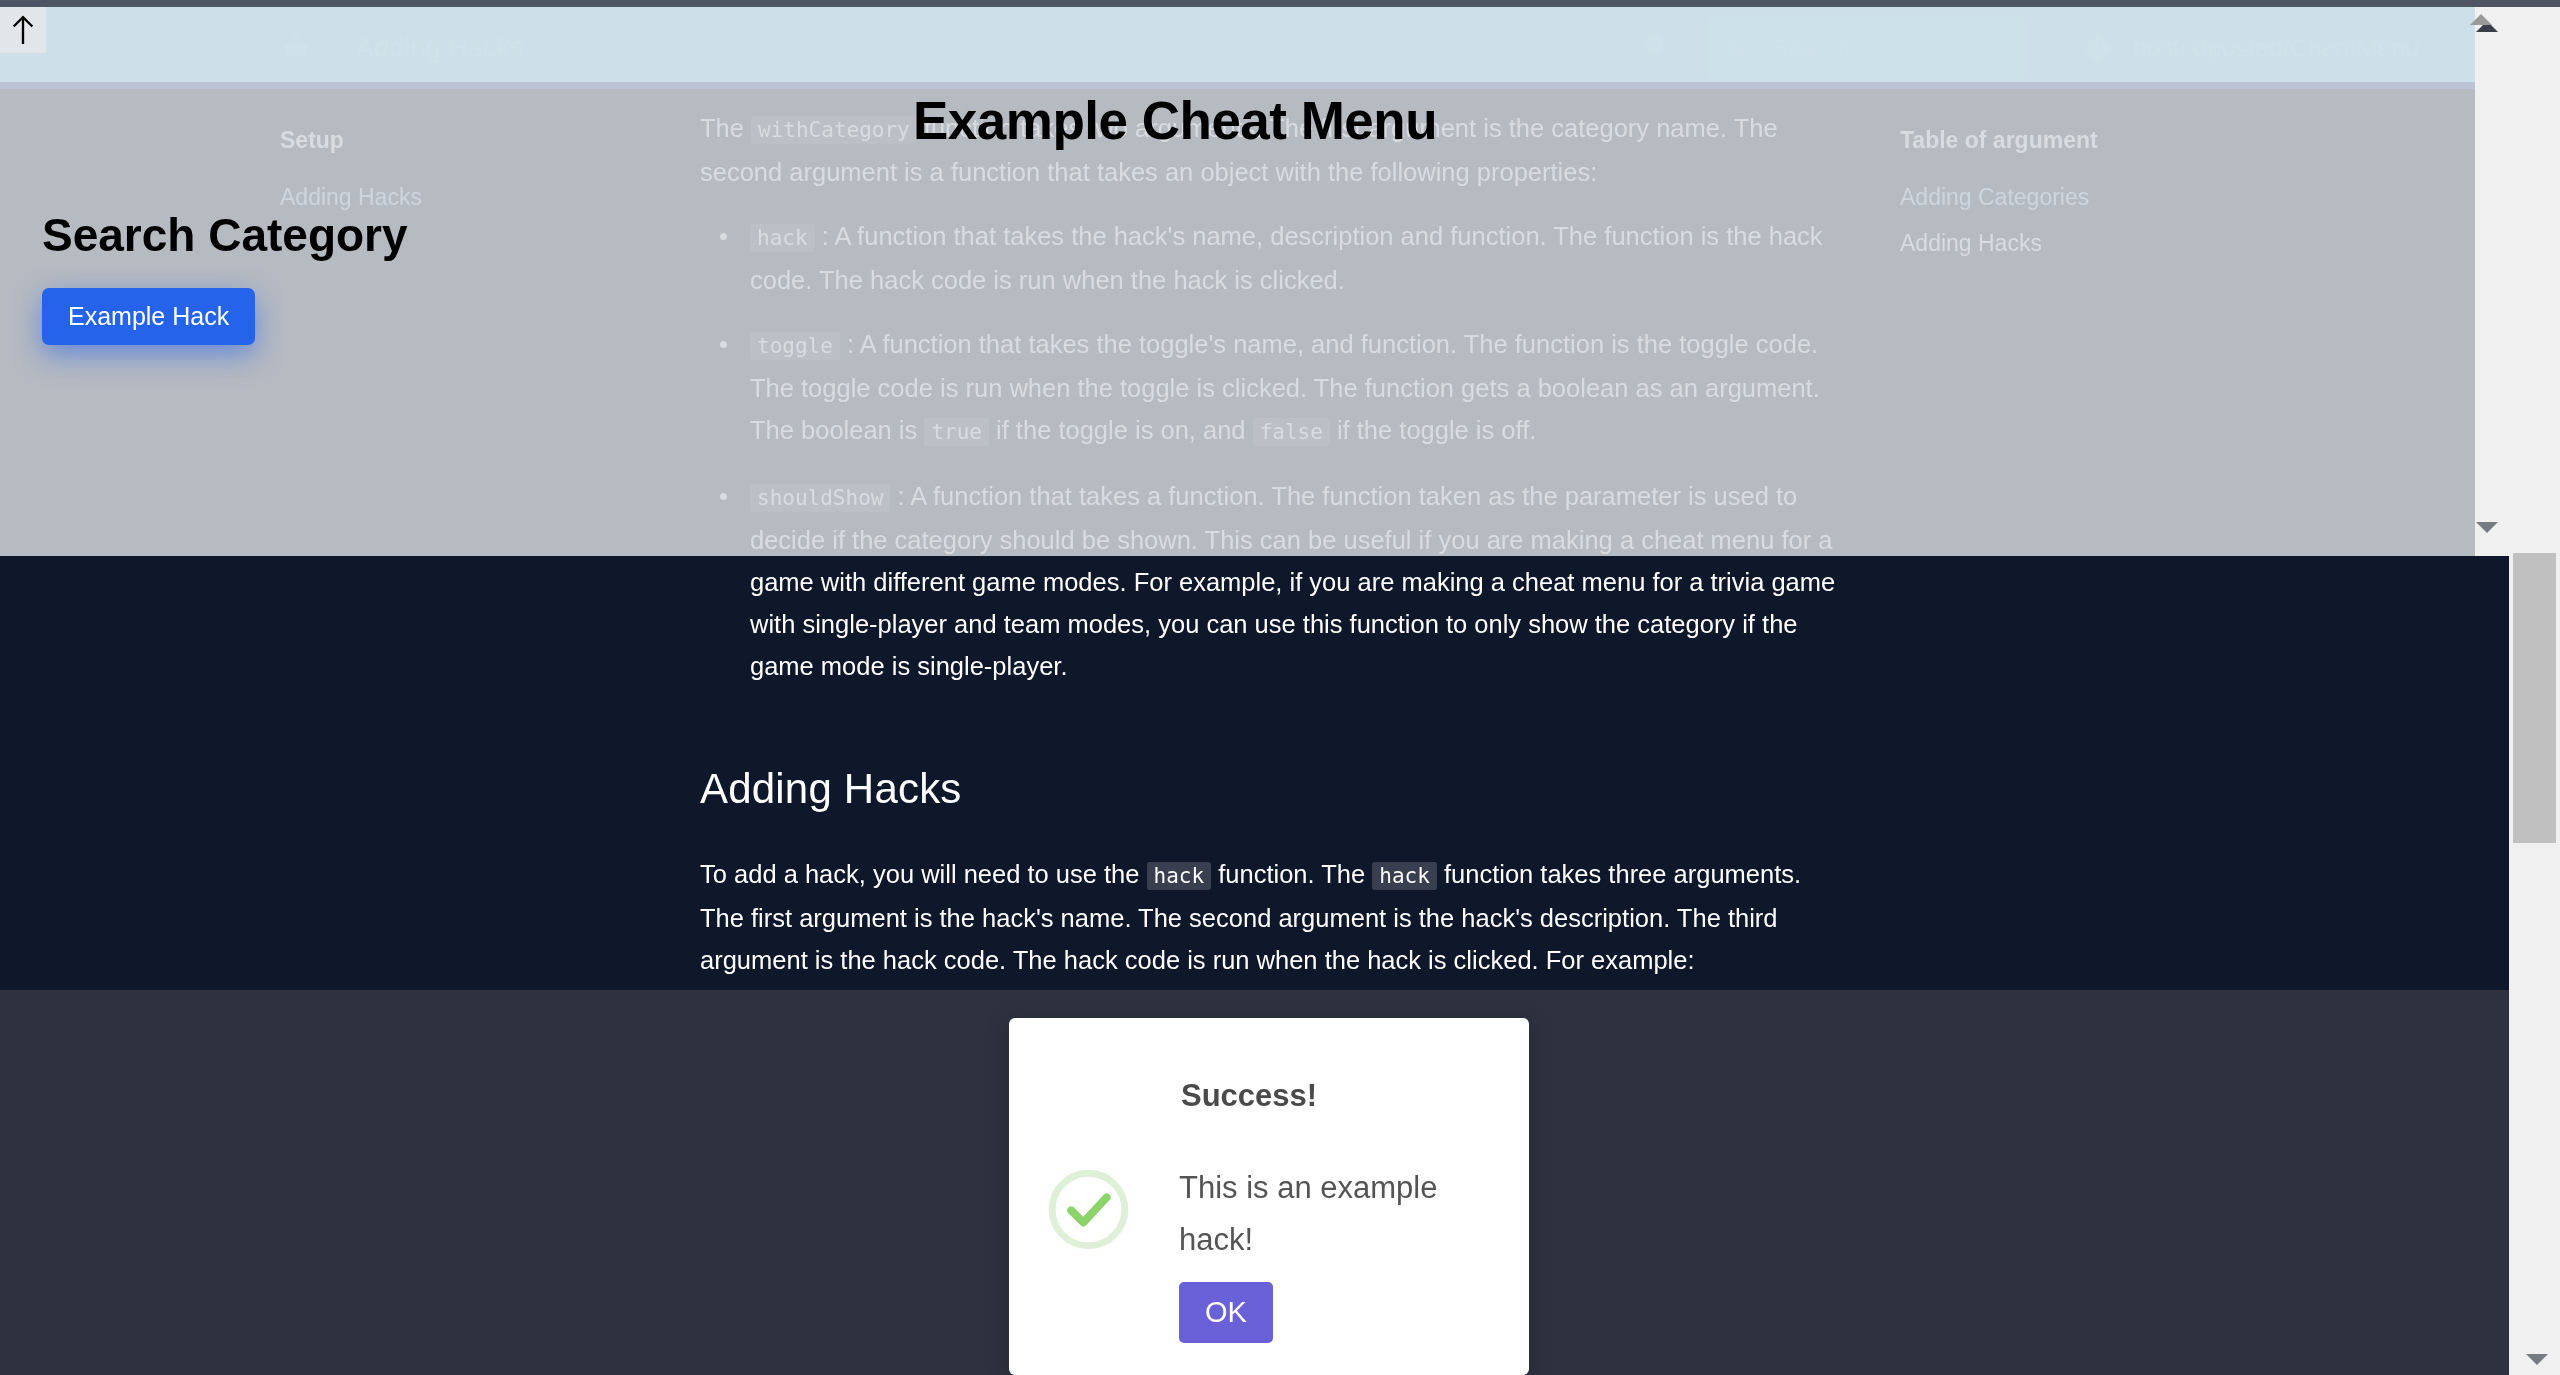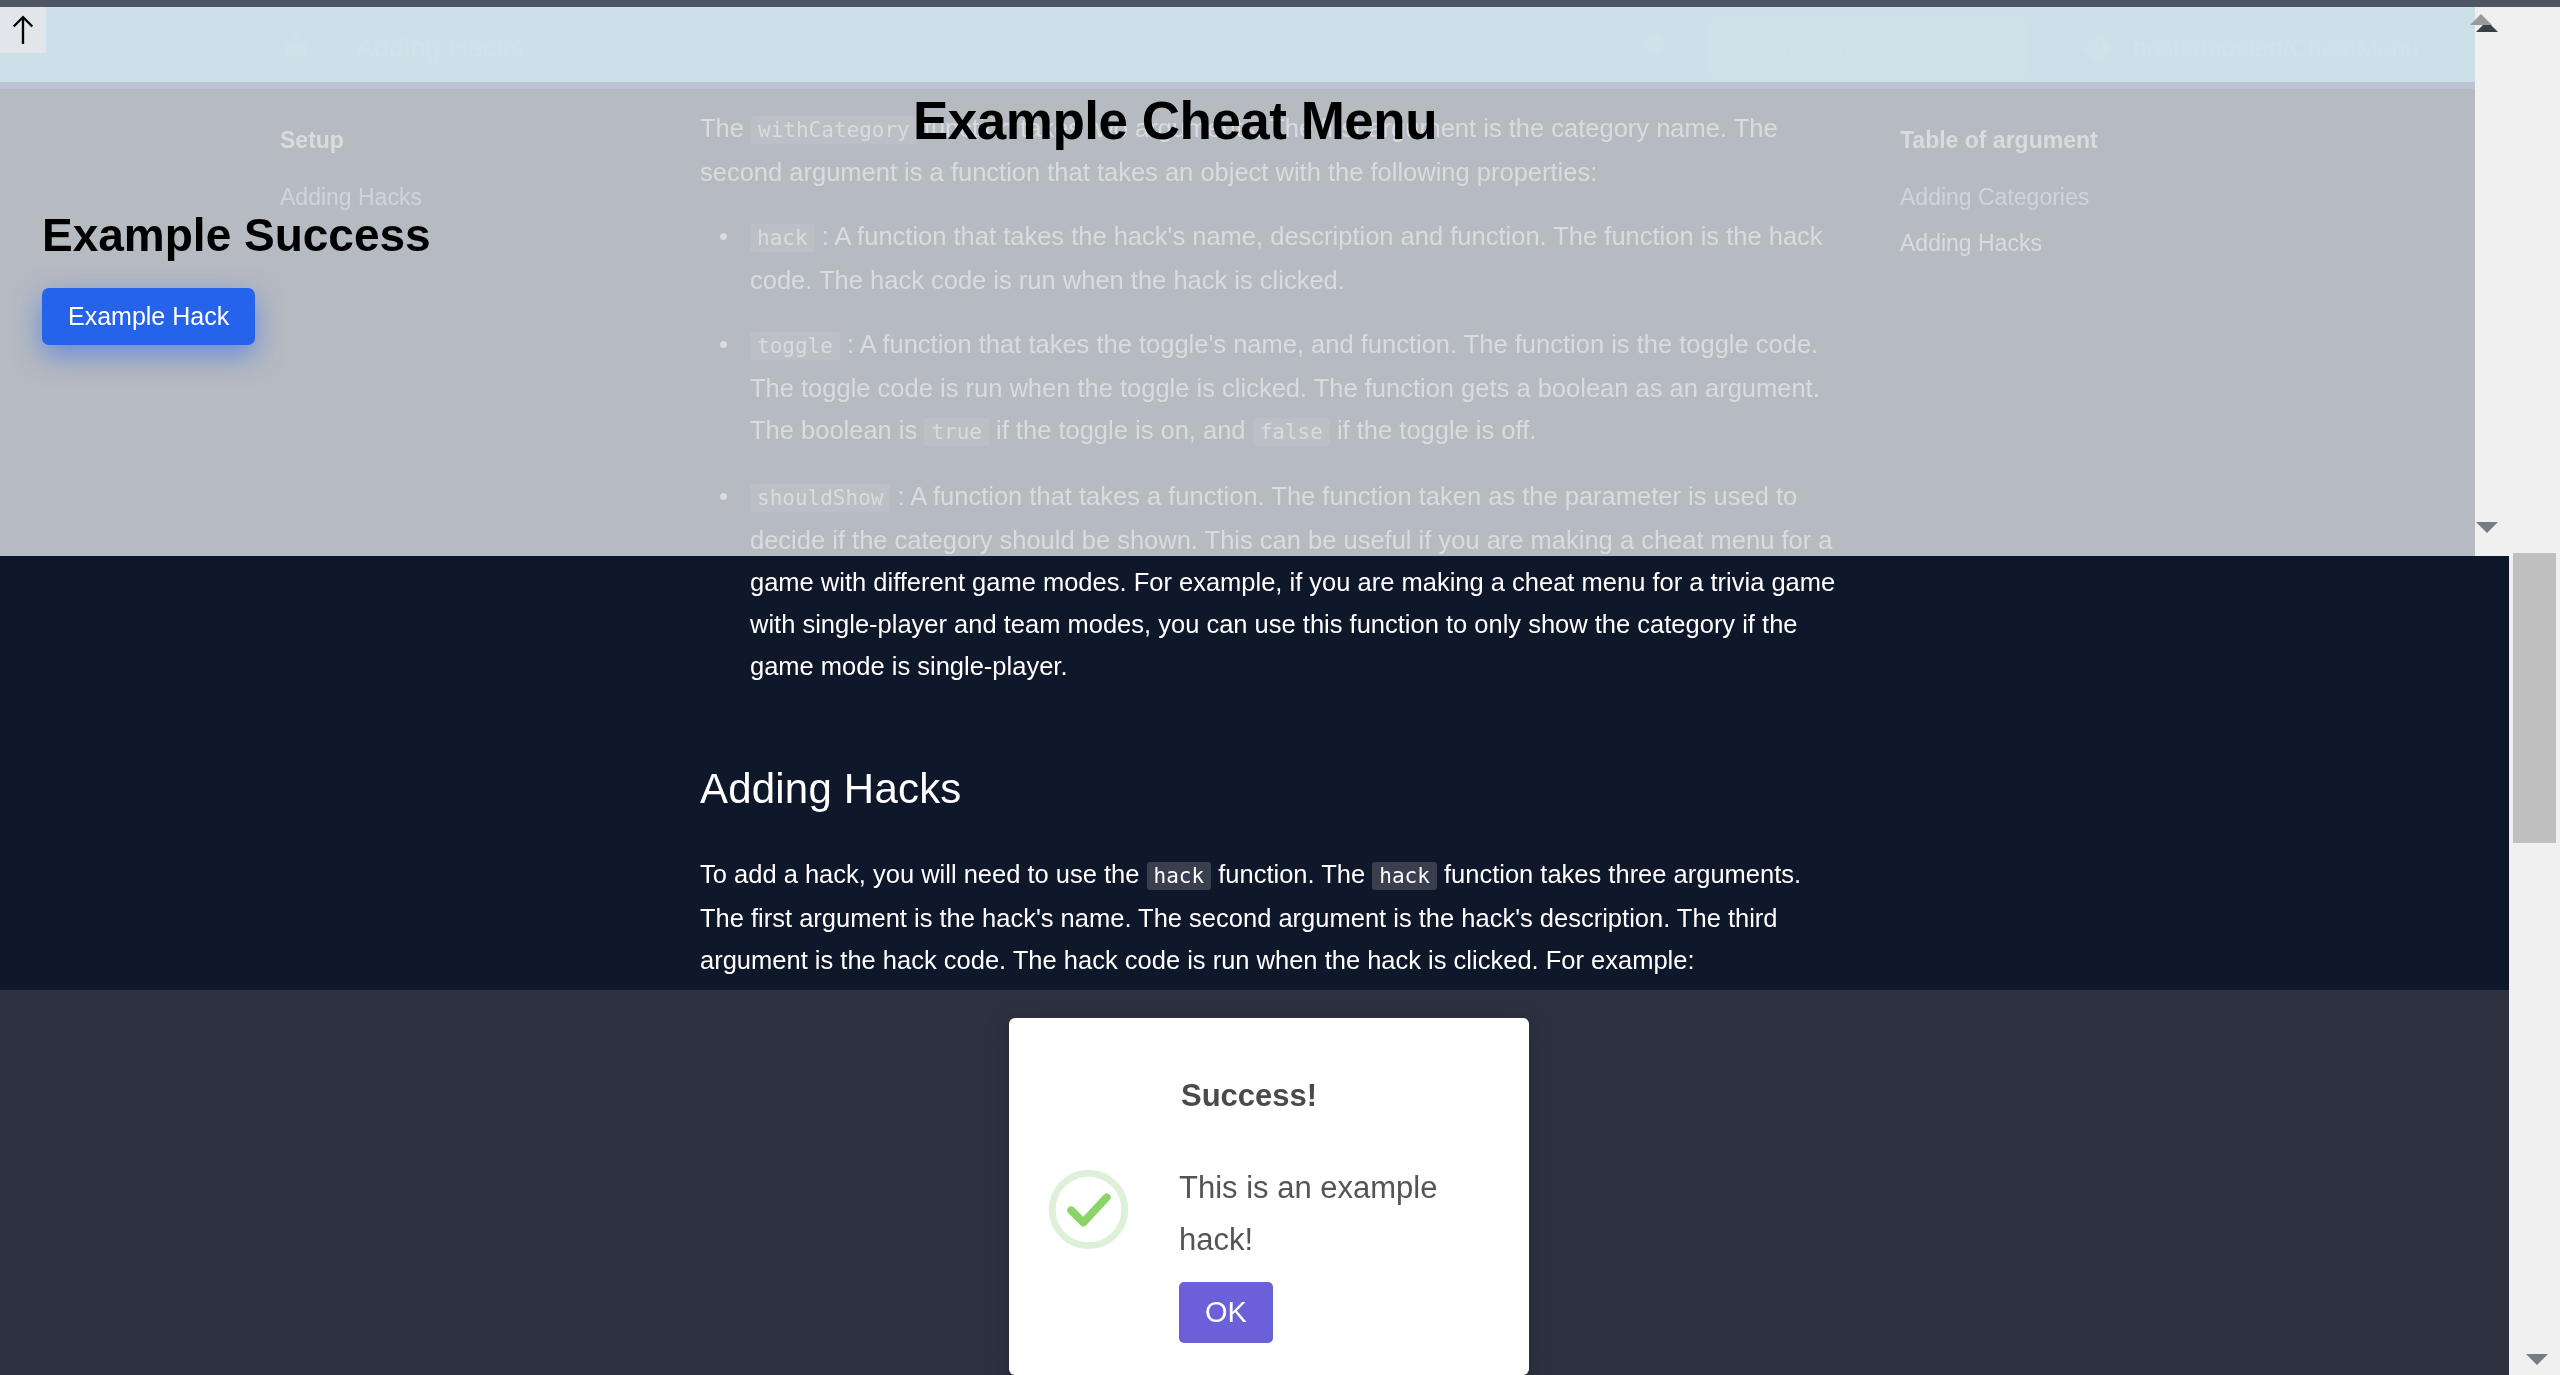--- a/index.html
+++ b/index.html
@@ -304,21 +304,21 @@
         <a class="toc-link plain">Adding Hacks</a>
       </div>
 
     </div>
   </div>
 
   <div class="wash"></div>
   <div class="wash-top"></div>
 
   <div class="cheat-title">Example Cheat Menu</div>
-  <div class="cheat-cat">Example Success</div>
+  <div class="cheat-cat">Search Category</div>
   <button class="cheat-hack-btn">Example Hack</button>
 
   <div class="modal">
     <div class="modal-title">Success!</div>
     <svg class="modal-check" viewBox="0 0 48 48">
       <circle cx="24" cy="24" r="21" fill="none" stroke="#dff0d8" stroke-width="4"></circle>
       <path d="M14 24.5l7 7 13.5-14.5" fill="none" stroke="#8cd36a" stroke-width="4.6" stroke-linecap="round" stroke-linejoin="round"></path>
     </svg>
     <div class="modal-msg">This is an example hack!</div>
     <button class="modal-ok">OK</button>

